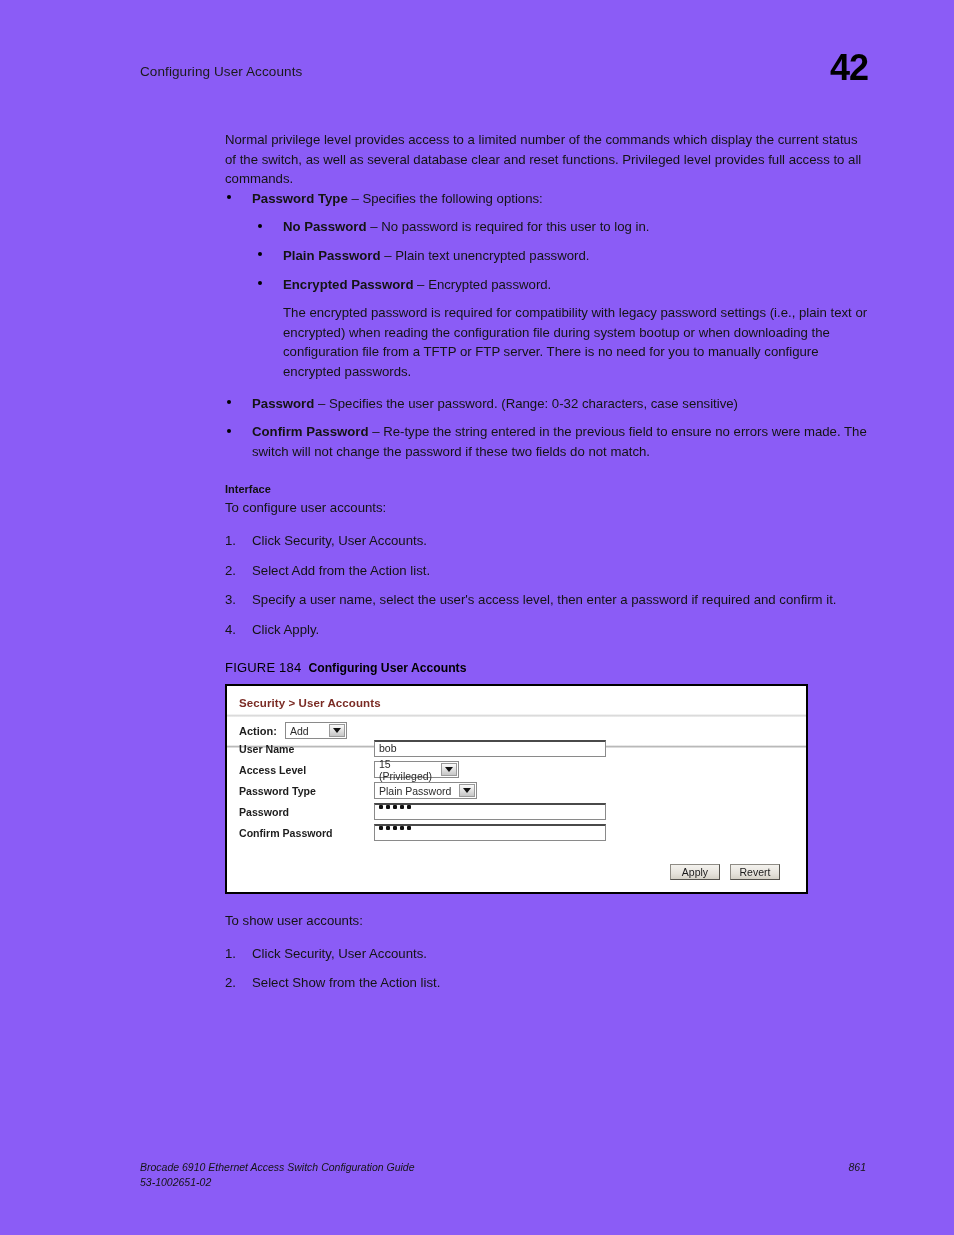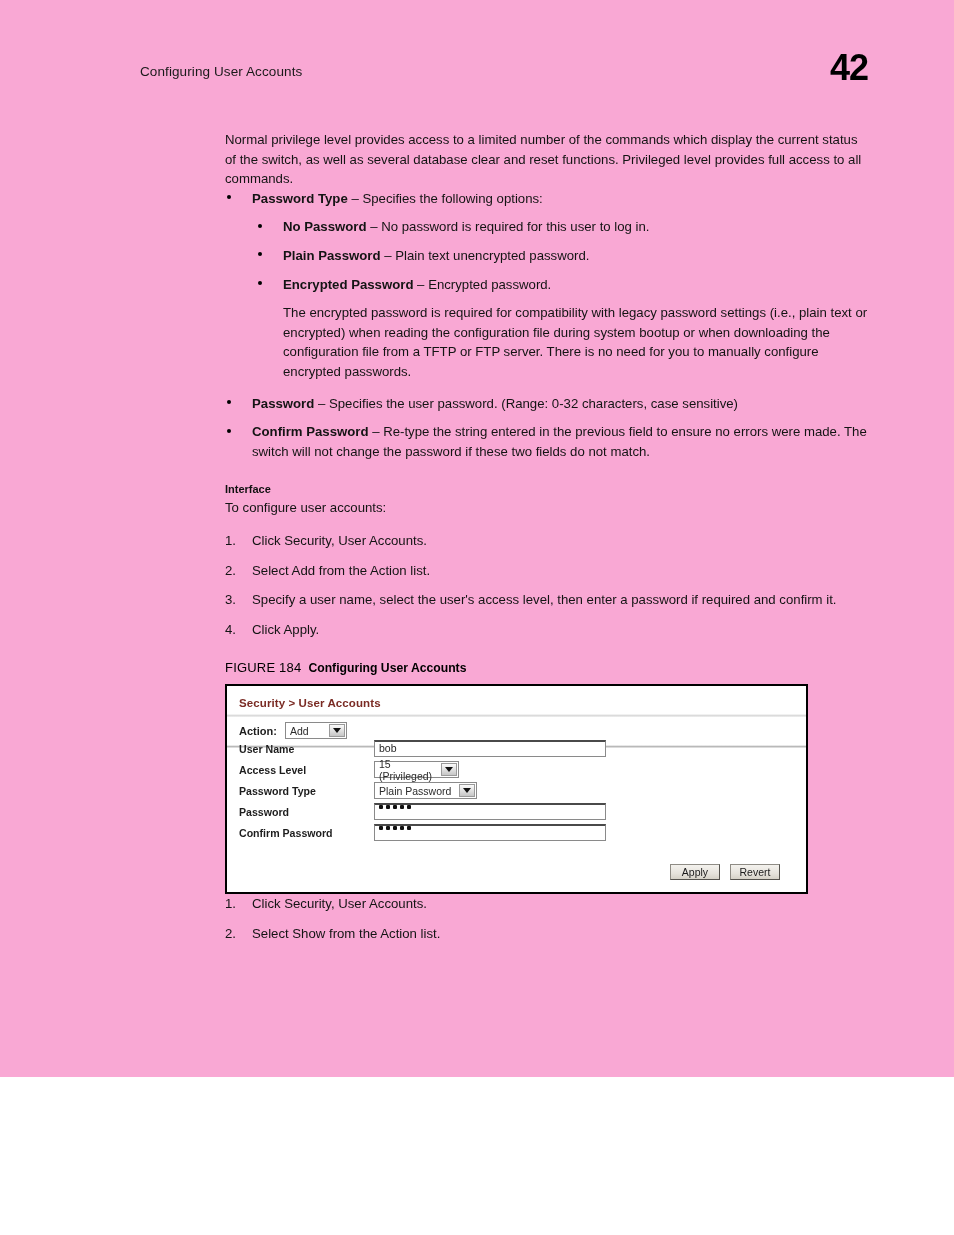--- a/index.html
+++ b/index.html
@@ -7,22 +7,22 @@
     padding: 0;
     background: #ffffff;
   }
   body {
     font-family: "Liberation Sans", sans-serif;
     color: #000000;
   }
   .page {
     position: relative;
     width: 954px;
-    height: 1077px;
-    background: #f9a8d4;
+    height: 1235px;
+    background: #8b5cf6;
     overflow: hidden;
   }
 
   
   .runhead {
     position: absolute;
     left: 140px;
     top: 64px;
     font-size: 13.5px;
     letter-spacing: 0.1px;
@@ -409,29 +409,34 @@
 
       </div>
 
       <div class="fig-buttons">
         <span class="btn">Apply</span>
         <span class="btn">Revert</span>
       </div>
 
     </div>
 
+    <p class="body" style="margin-top:17px;margin-bottom:13px;">To show user accounts:</p>
 
     <div class="step">
       <span class="num">1.</span>
       <span>Click Security, User Accounts.</span>
     </div>
     <div class="step">
       <span class="num">2.</span>
       <span>Select Show from the Action list.</span>
     </div>
 
   </div>
 
   <div class="footer">
+    <div class="l1">
+      <span>Brocade 6910 Ethernet Access Switch Configuration Guide</span>
+      <span>861</span>
+    </div>
     <div class="l2">53-1002651-02</div>
   </div>
 
 </div>
 
 </body></html>

